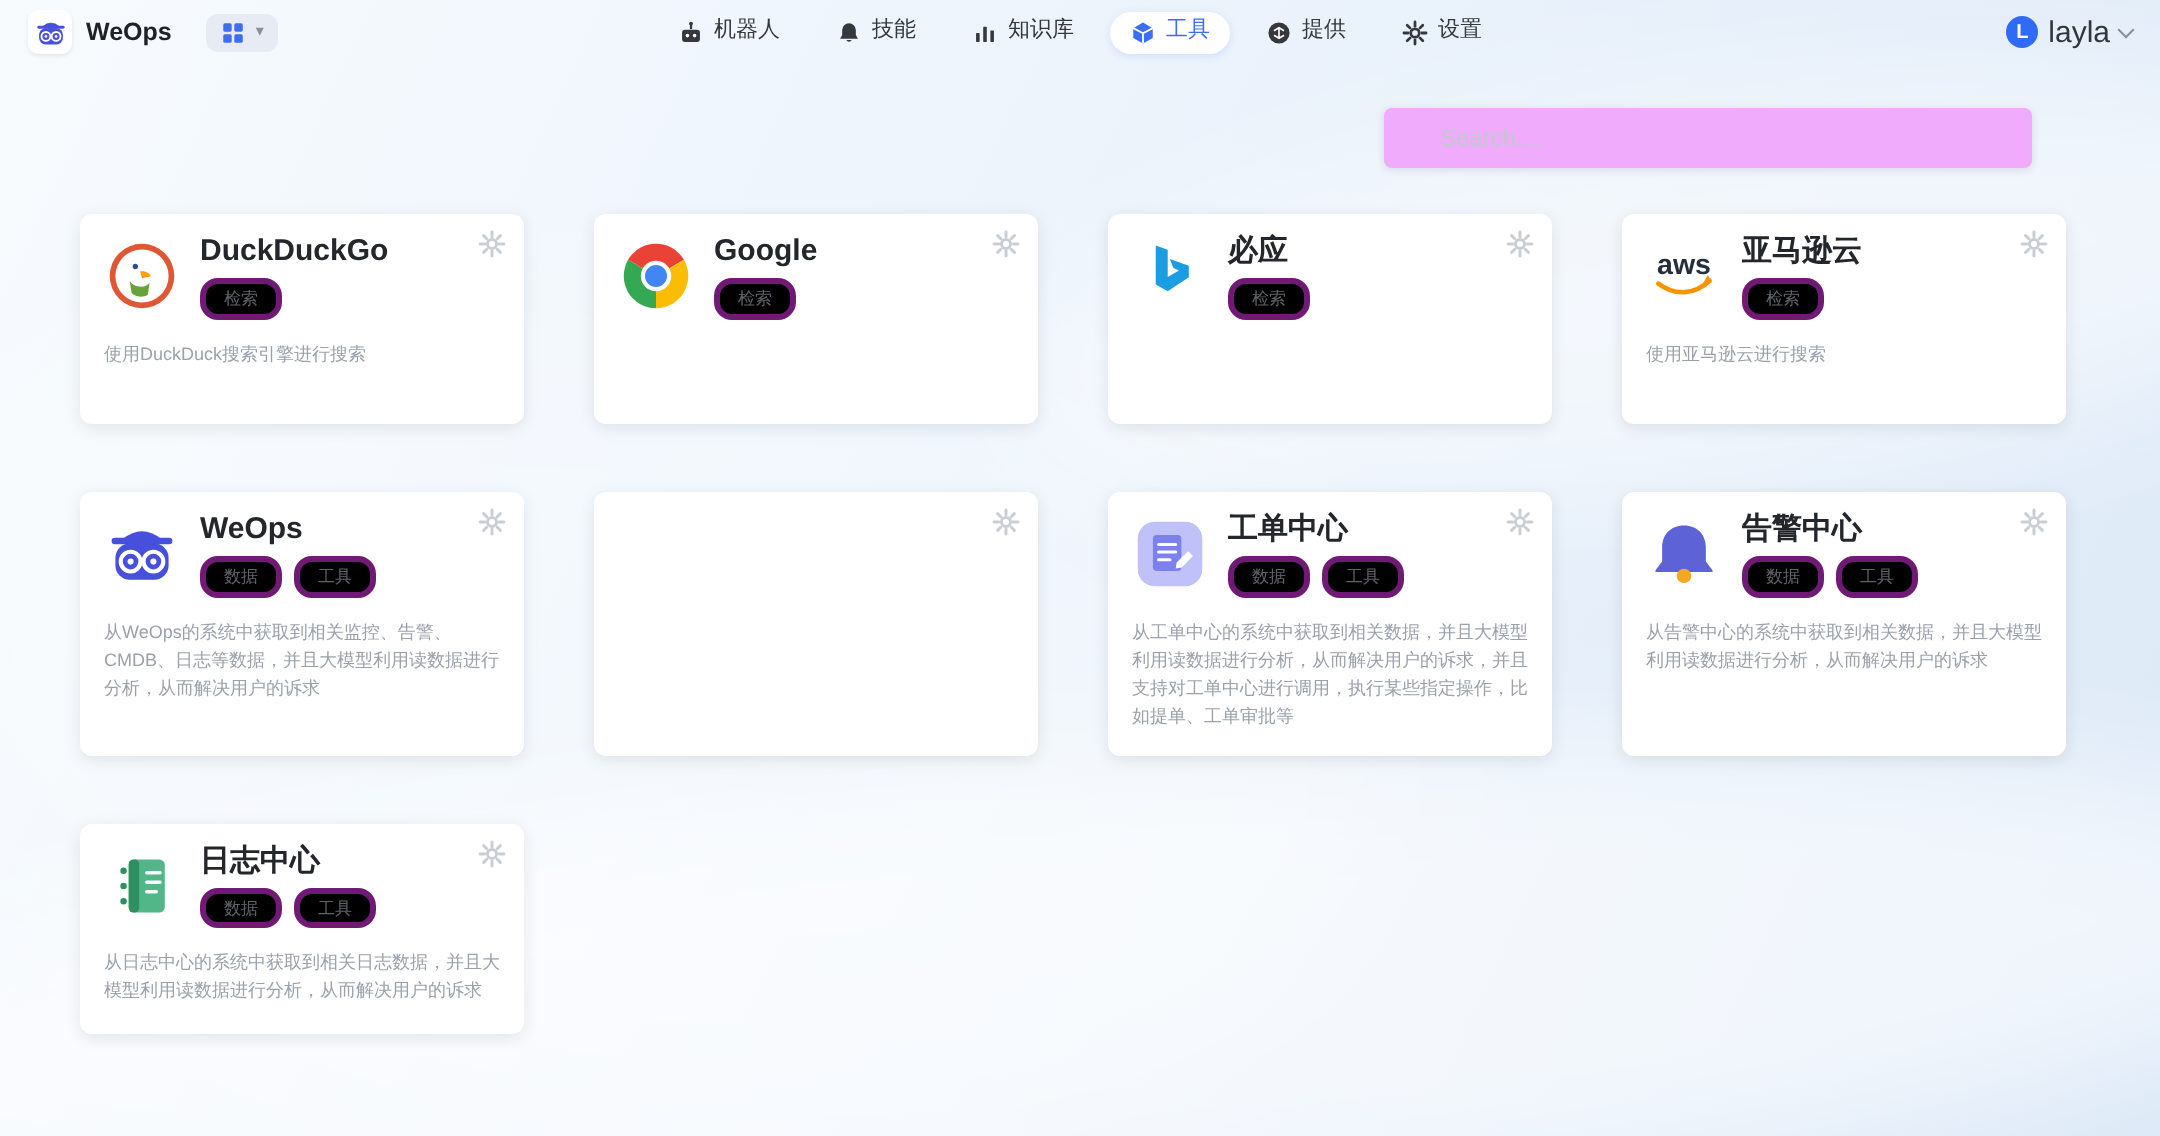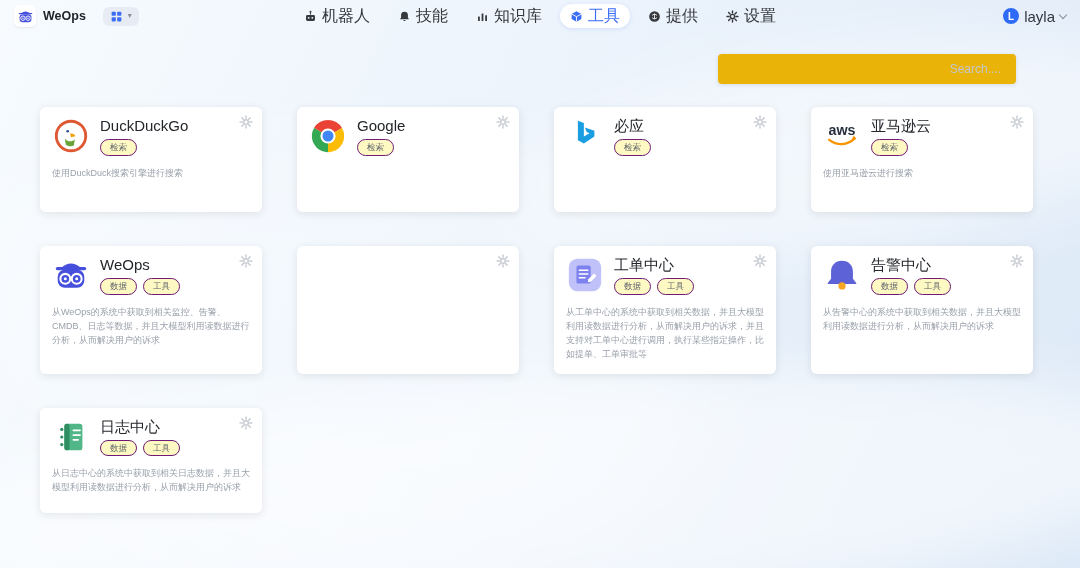--- a/index.html
+++ b/index.html
@@ -20,49 +20,49 @@
   .brand{display:flex;align-items:center;gap:7px;}
   .brand-logo{width:22px;height:22px;background:#fff;border-radius:5px;display:flex;
     align-items:center;justify-content:center;box-shadow:0 1px 2px rgba(0,0,0,.08);line-height:0;}
   .brand-name{font-size:12.5px;font-weight:bold;color:#1f2329;}
   .workspace{margin-left:10px;display:flex;align-items:center;gap:5px;background:#e7ecf4;
     border:none;border-radius:6px;padding:3px 7px;cursor:pointer;line-height:0;}
   .caret{color:#8a8f99;font-size:8px;line-height:1;}
 
   #nav{position:absolute;left:50%;top:0;height:32px;transform:translateX(-50%);
     display:flex;align-items:center;gap:8px;}
-  .nav-item{display:flex;align-items:center;gap:5px;font-size:16px;color:#35383d;
+  .nav-item{display:flex;align-items:flex-start;gap:5px;font-size:11px;color:#35383d;
     cursor:pointer;padding:4px 10px;border-radius:14px;white-space:nowrap;line-height:1;}
   .nav-item .nicon{line-height:0;display:flex;}
   .nav-item.active{background:#fff;color:#3d6ef2;box-shadow:0 1px 4px rgba(61,110,242,.15);}
 
   .user{position:absolute;right:14px;top:0;height:32px;display:flex;align-items:center;gap:5px;cursor:pointer;}
   .avatar{width:16px;height:16px;border-radius:50%;background:#2f6bf6;color:#fff;font-size:10px;
     font-weight:bold;display:flex;align-items:center;justify-content:center;}
   .uname{font-size:15px;color:#33373d;}
   .uchev{width:5px;height:5px;border-right:1.3px solid #8a8f99;border-bottom:1.3px solid #8a8f99;
     transform:rotate(45deg);margin-top:-2px;}
 
   .search-row{display:flex;justify-content:flex-end;padding:22px 64px 0 0;position:relative;z-index:2;}
-  .search-row input{width:268px;height:30px;padding:0 15px;border:none;border-radius:4px;
-    font-size:12px;box-shadow:0 1px 4px rgba(31,35,41,.12);outline:none;color:#333;background:#eab308;
-    font-family:"Liberation Sans",sans-serif;text-align:right;}
+  .search-row input{width:268px;height:30px;padding:0 28px;border:none;border-radius:4px;
+    font-size:12px;box-shadow:0 1px 4px rgba(31,35,41,.12);outline:none;color:#333;background:#f0abfc;
+    font-family:"Liberation Sans",sans-serif;}
   .search-row input::placeholder{color:#c3c7cf;}
 
   #cards{position:relative;z-index:2;margin:23px 40px 0;display:grid;
     grid-template-columns:repeat(4,222px);column-gap:35px;row-gap:34px;align-items:stretch;}
   .card{position:relative;background:#fff;border-radius:6px;box-shadow:0 2px 8px rgba(31,35,41,.1);
     padding:10px 12px 12px;min-height:105px;box-sizing:border-box;cursor:pointer;}
   .gear{position:absolute;top:8px;right:9px;line-height:0;}
   .card-head{display:flex;align-items:center;gap:10px;}
   .logo{width:38px;height:38px;flex:none;display:flex;align-items:center;justify-content:center;line-height:0;}
-  .title{margin:0;font-size:15px;font-weight:normal;color:#23262b;line-height:1.2;}
+  .title{margin:0;font-size:15px;font-weight:bold;color:#23262b;line-height:1.2;}
   .tags{display:flex;gap:6px;margin-top:4px;}
-  .tag{font-size:8.5px;color:#5f646b;border:1px solid #701a75;border-radius:9px;
-    padding:1px 9px;line-height:1.5;background:#fef9c3;font-family:Liberation Serif, serif;}
+  .tag{font-size:8.5px;color:#5f646b;border:3px solid #701a75;border-radius:9px;
+    padding:1px 9px;line-height:1.5;background:#000000;font-family:Liberation Serif, serif;}
   .desc{margin:11px 0 0;font-size:9px;color:#9aa1ab;line-height:1.55;}
 </style>
 </head>
 <body>
 
 <div class="wave wave-c"></div>
 <div class="wave wave-a"></div>
 <div class="wave wave-b"></div>
 
 <header>

